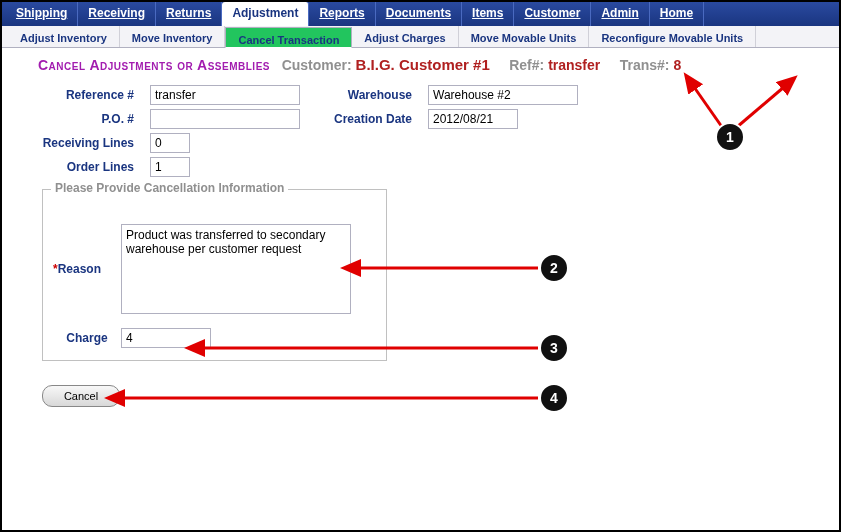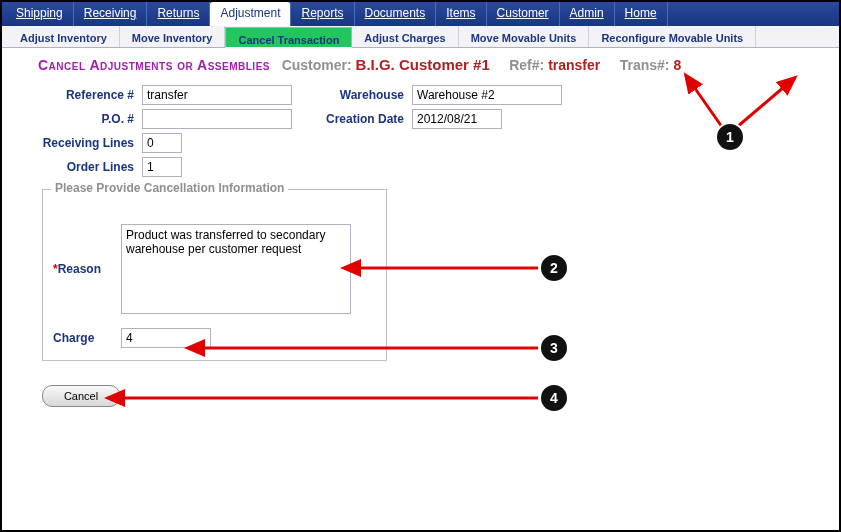--- a/index.html
+++ b/index.html
@@ -16,21 +16,21 @@
   
   .topnav {
     background: linear-gradient(#2a4aa0, #1a3580);
     display: flex;
     padding: 0 4px;
     height: 24px;
     align-items: stretch;
   }
   .topnav .tab {
     color: #fff;
-    font-weight: normal;
+    font-weight: bold;
     font-size: 12px;
     text-decoration: underline;
     padding: 4px 10px;
     cursor: pointer;
     border-right: 1px solid #4a6ac0;
     white-space: nowrap;
   }
   .topnav .tab.active {
     background: #fff;
     color: #1a3580;
@@ -85,20 +85,21 @@
     padding: 8px 20px 4px 20px;
   }
   .form-row {
     display: flex;
     align-items: center;
     margin-bottom: 4px;
   }
   .form-row .col {
     display: flex;
     align-items: center;
+    gap: 8px;
   }
   .form-label {
     width: 120px;
     text-align: right;
     padding-right: 8px;
     color: #1a3580;
     font-weight: bold;
     font-size: 12px;
   }
   .form-input {
@@ -155,20 +156,21 @@
   .charge-row {
     display: flex;
     align-items: center;
     margin-top: 14px;
   }
   .charge-label {
     width: 68px;
     color: #1a3580;
     font-weight: bold;
     font-size: 12px;
+    text-align: center;
   }
   .charge-input {
     width: 90px;
     height: 20px;
     border: 1px solid #b0b0c0;
     padding: 1px 4px;
     font-size: 12px;
   }
 
   

